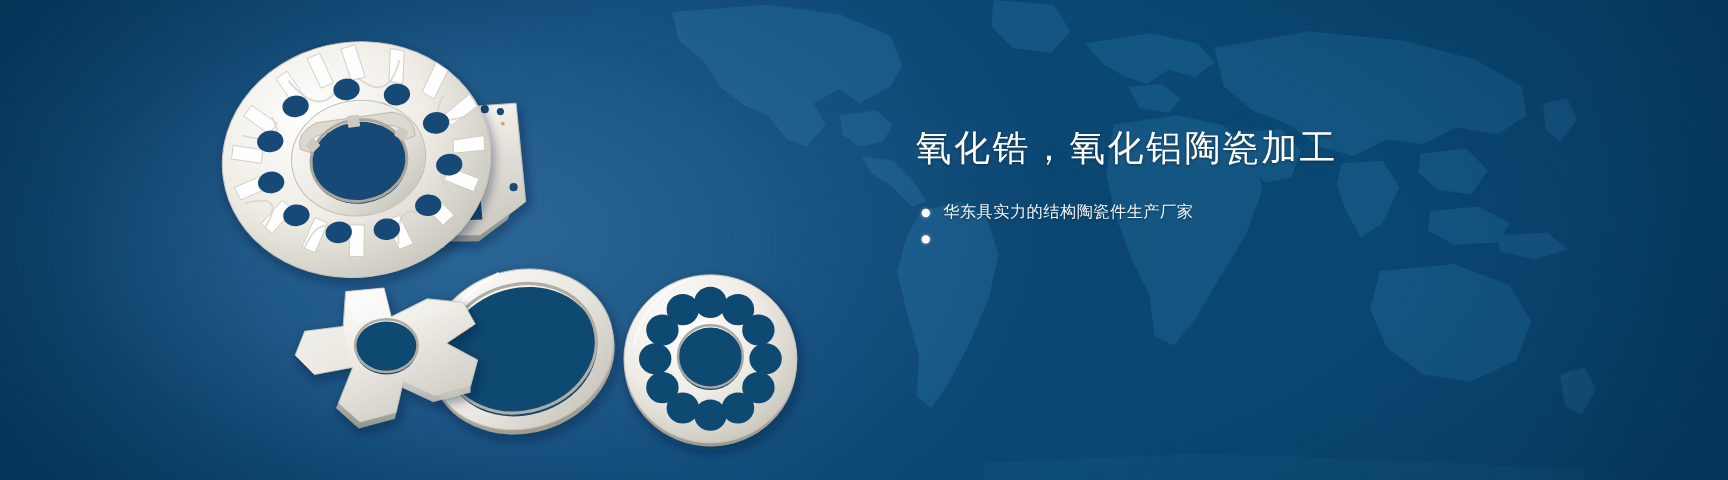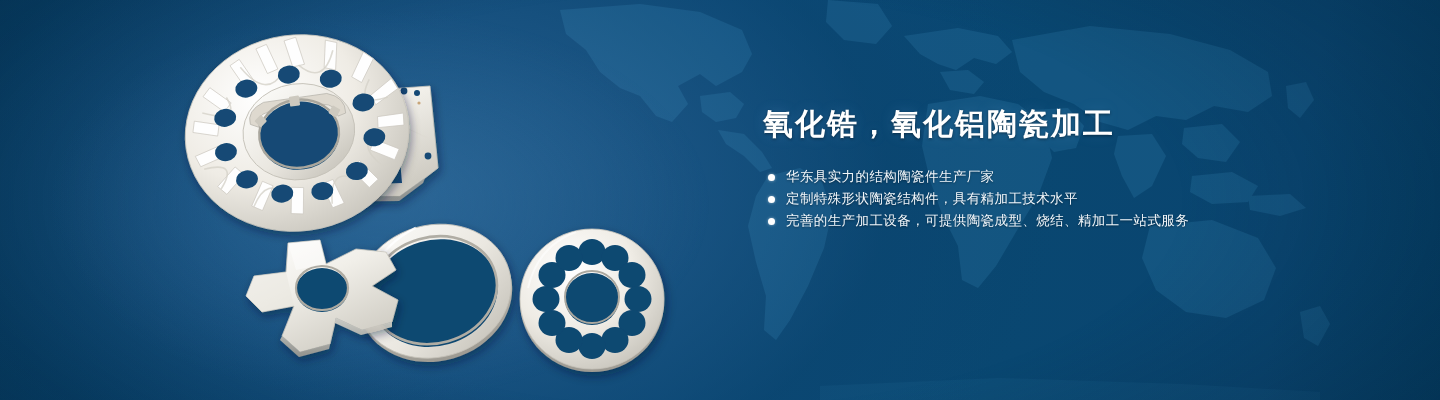--- a/index.html
+++ b/index.html
@@ -39,21 +39,21 @@
   
   #parts{position:absolute;left:0;top:0;width:720px;height:400px;}
   #parts svg{display:block;width:720px;height:400px;}
 
   
   #copy{
     position:absolute;left:763px;top:104px;width:620px;
   }
   .title{
     font-size:30px;line-height:40px;color:#ffffff;
-    letter-spacing:2px;font-weight:700;white-space:nowrap;
+    letter-spacing:2px;font-weight:400;white-space:nowrap;
     text-shadow:0 1px 3px rgba(0,0,0,.45), 0 0 14px rgba(120,190,255,.18);
   }
   .bullets{margin-top:22px;}
   .bullet{
     display:flex;align-items:center;height:22px;margin-bottom:0px;
   }
   .dot{
     width:7px;height:7px;border-radius:50%;
     background:#ffffff;flex:0 0 auto;margin-left:5px;margin-right:11px;
     box-shadow:0 0 3px rgba(255,255,255,.5);
@@ -296,22 +296,17 @@
   <div id="copy">
     <div class="title">氧化锆，氧化铝陶瓷加工</div>
 
     <div class="bullets">
       <div class="bullet">
         <span class="dot"></span>
         <span class="btxt">华东具实力的结构陶瓷件生产厂家</span>
       </div>
       <div class="bullet">
         <span class="dot"></span>
-        <span class="btxt">定制特殊形状陶瓷结构件，具有精加工技术水平</span>
-      </div>
-      <div class="bullet">
-        <span class="dot"></span>
-        <span class="btxt">完善的生产加工设备，可提供陶瓷成型、烧结、精加工一站式服务</span>
       </div>
     </div>
   </div>
 
 </div>
 
 </body></html>

